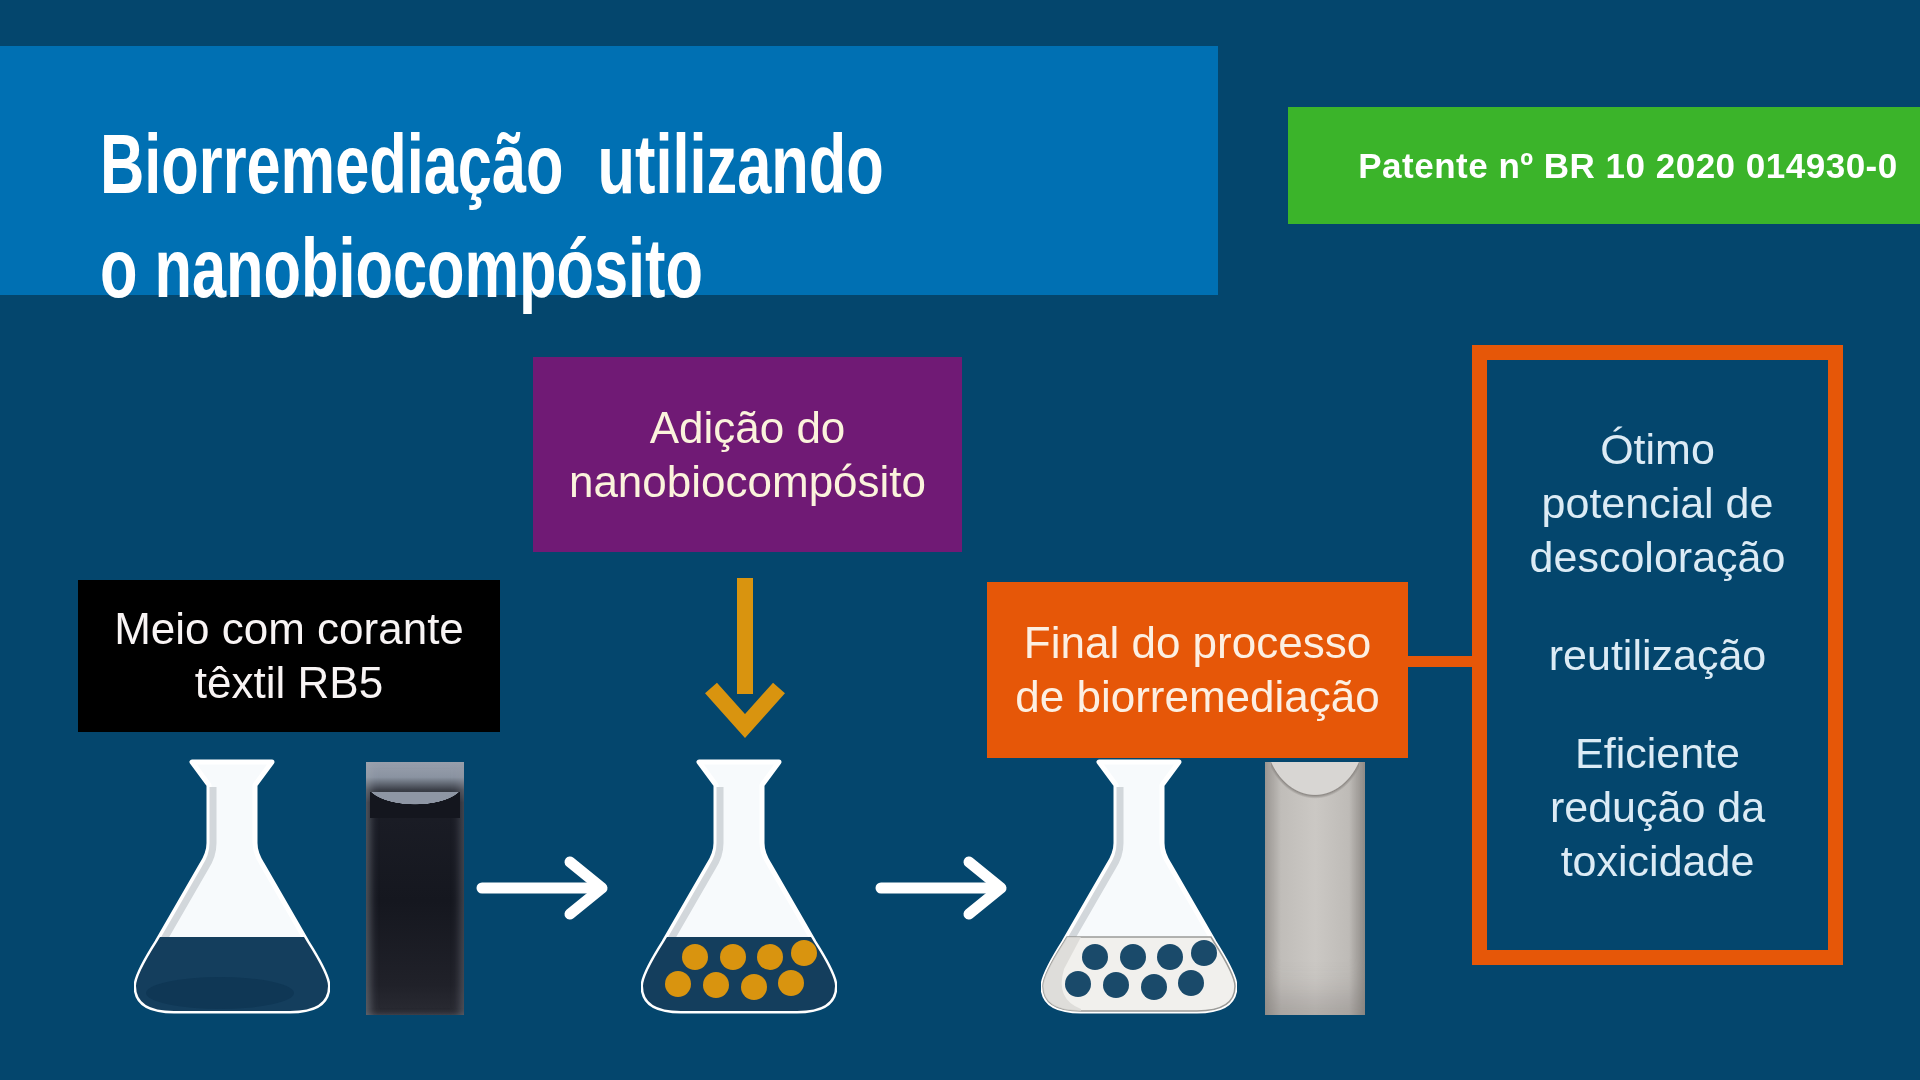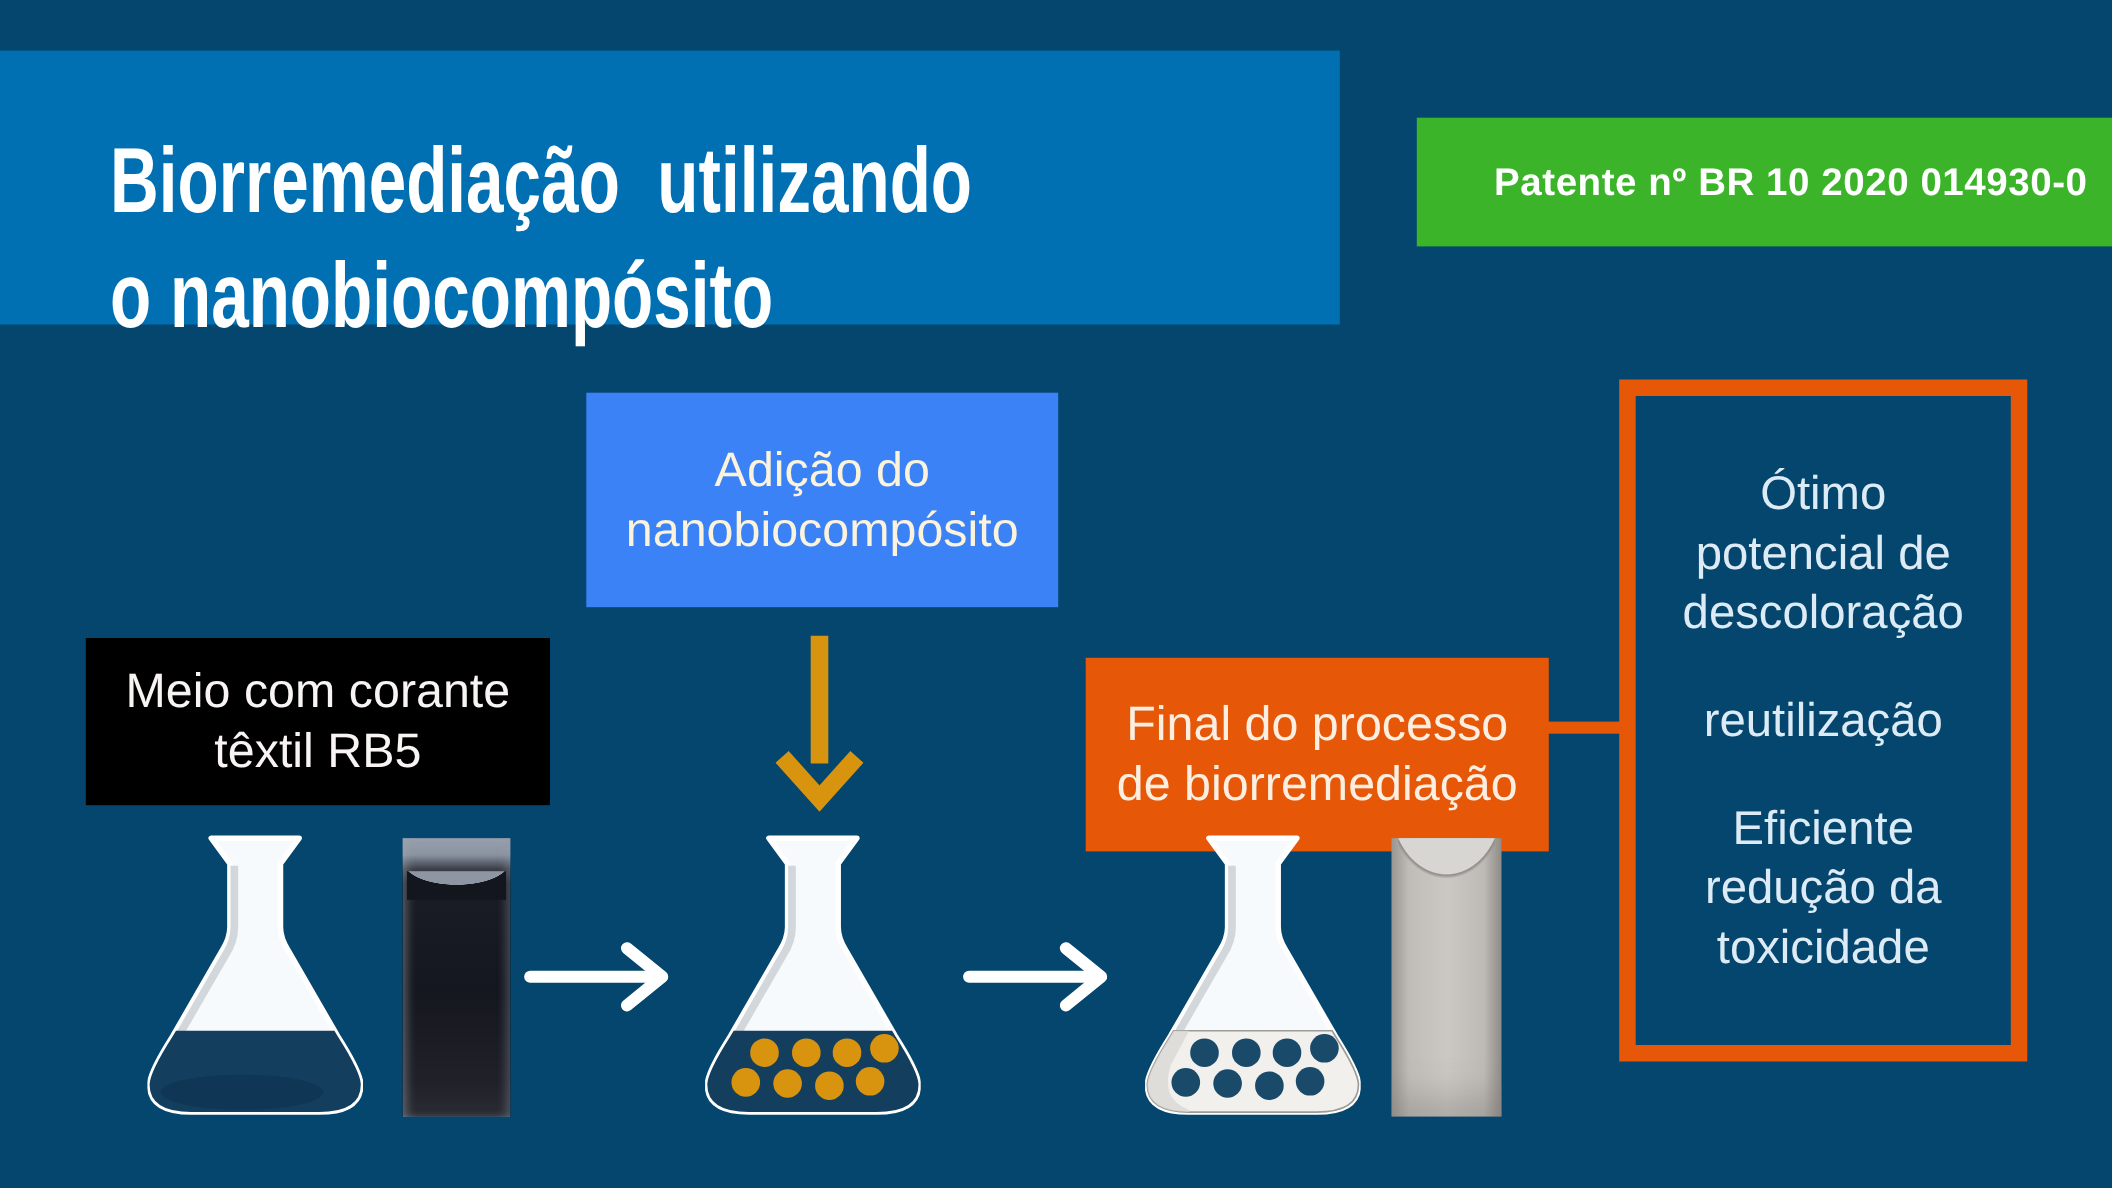--- a/index.html
+++ b/index.html
@@ -25,22 +25,22 @@
     background:#3BB42A;display:flex;align-items:center;justify-content:center;padding-left:24px;
   }
   .patent-badge span{color:#FFFFFF;font-weight:700;font-size:35px;letter-spacing:.5px;}
   
   .step-box{
     position:absolute;display:flex;flex-direction:column;
     align-items:center;justify-content:center;text-align:center;
     font-size:44px;line-height:54px;
   }
   .box-red{left:78px;top:580px;width:422px;height:152px;background:#000000;color:#F8F4F4;}
-  .box-amber{left:533px;top:357px;width:429px;height:195px;background:#3b82f6;color:#FBF3DC;}
-  .box-orange{left:987px;top:598px;width:421px;height:176px;background:#E65708;color:#FCEFE2;}
+  .box-amber{left:533px;top:357px;width:429px;height:195px;background:#701a75;color:#FBF3DC;}
+  .box-orange{left:987px;top:582px;width:421px;height:176px;background:#E65708;color:#FCEFE2;}
   .formula sub{font-size:28px;vertical-align:-10px;}
   
   .connector{position:absolute;left:1406px;top:656px;width:68px;height:11px;background:#E65708;}
   .benefits-panel{
     position:absolute;left:1472px;top:345px;width:371px;height:620px;
     border:15px solid #E65708;box-sizing:border-box;
     display:flex;flex-direction:column;align-items:center;justify-content:center;
     row-gap:44px;text-align:center;color:#DCEBF5;font-size:43px;line-height:54px;
   }
   .benefit-item{display:block;}

